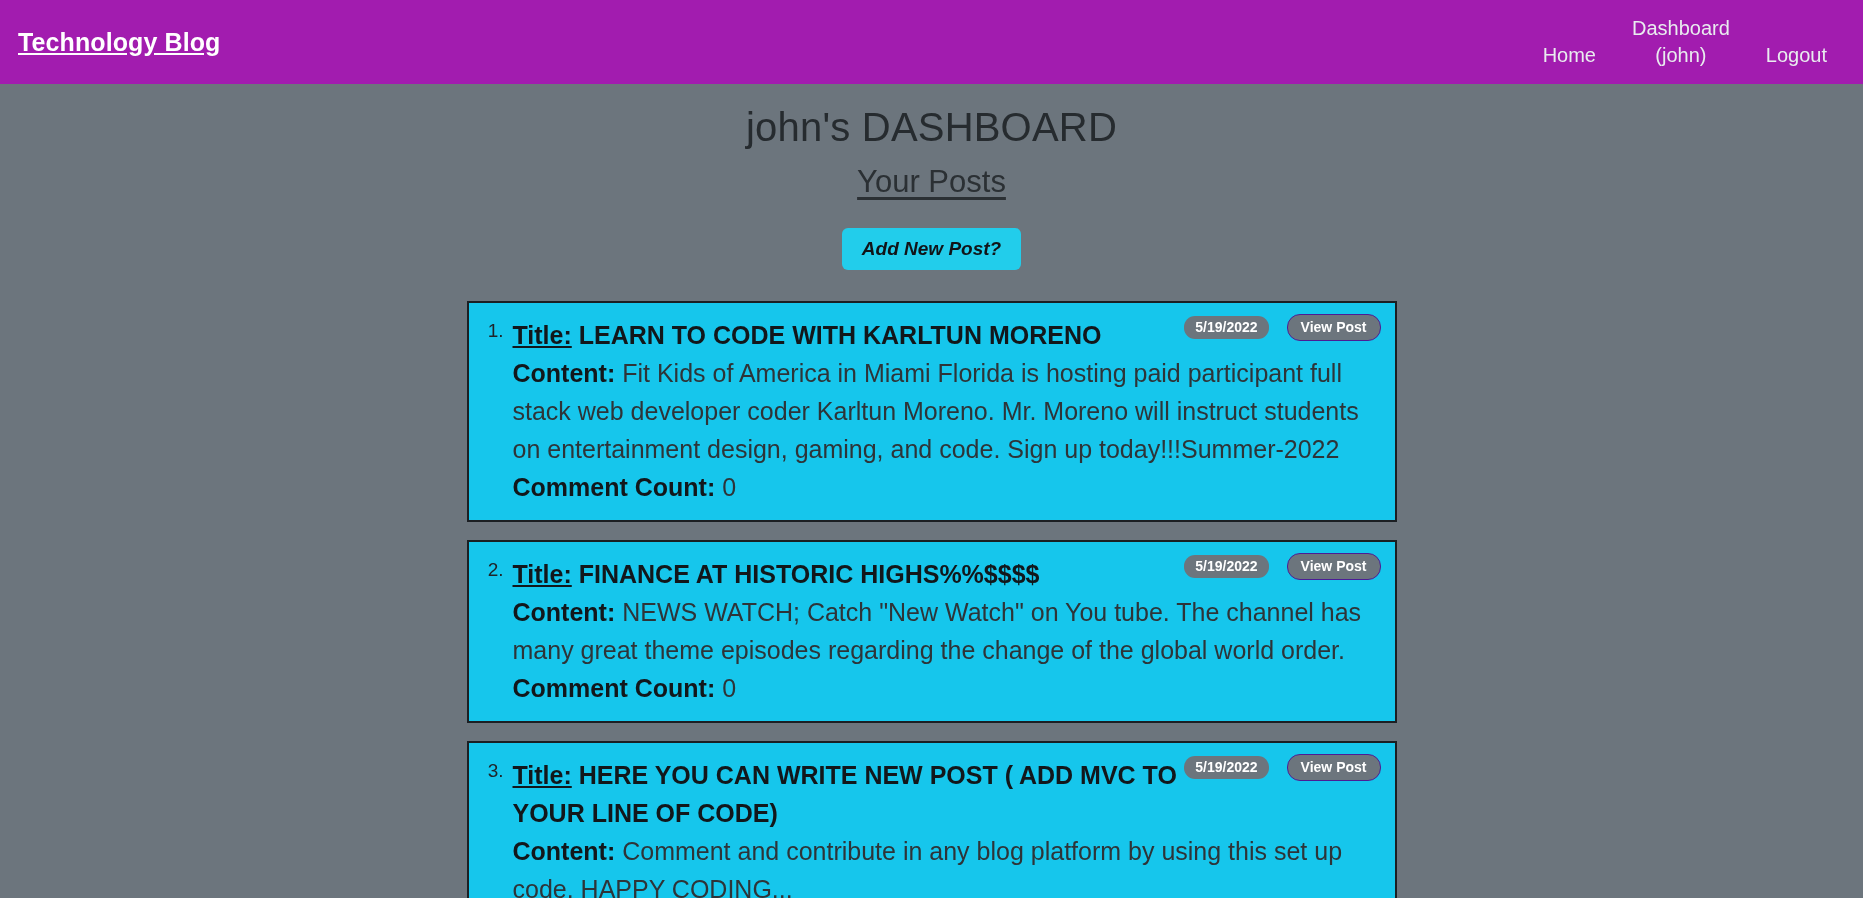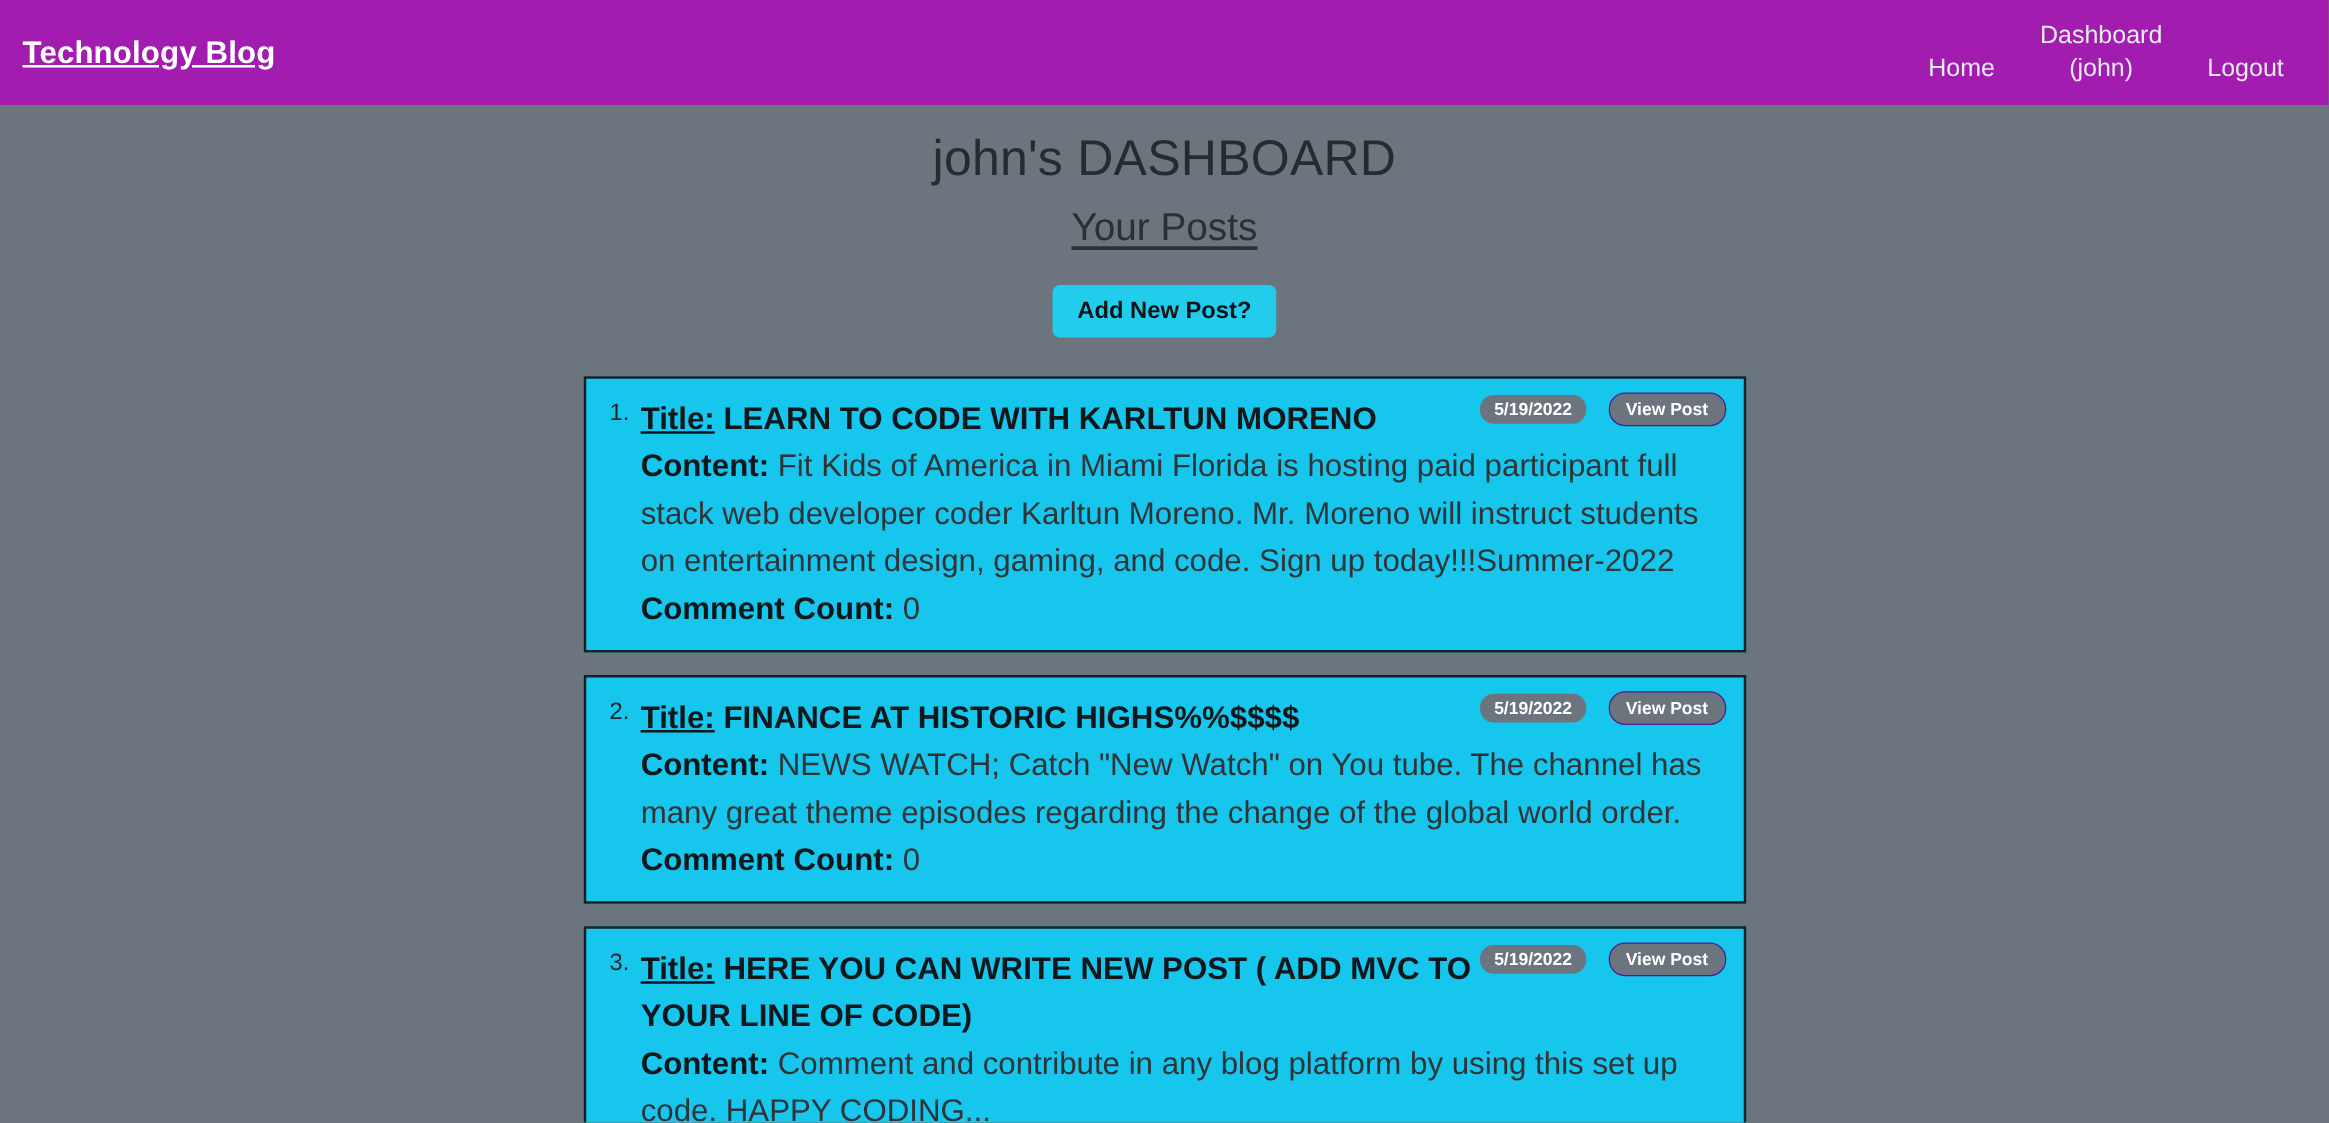--- a/index.html
+++ b/index.html
@@ -77,20 +77,21 @@
     background: #22cdeb;
     color: #111418;
     border: none;
     border-radius: 6px;
     font-family: "Liberation Sans", sans-serif;
     font-size: 19px;
     font-weight: bold;
     padding: 11px 20px 12px 20px;
     cursor: pointer;
     line-height: 1;
+    font-style: italic;
   }
 
   
   .posts {
     width: 930px;
     margin: 31px auto 0 auto;
     list-style: none;
     padding: 0;
   }
   .post-card {

